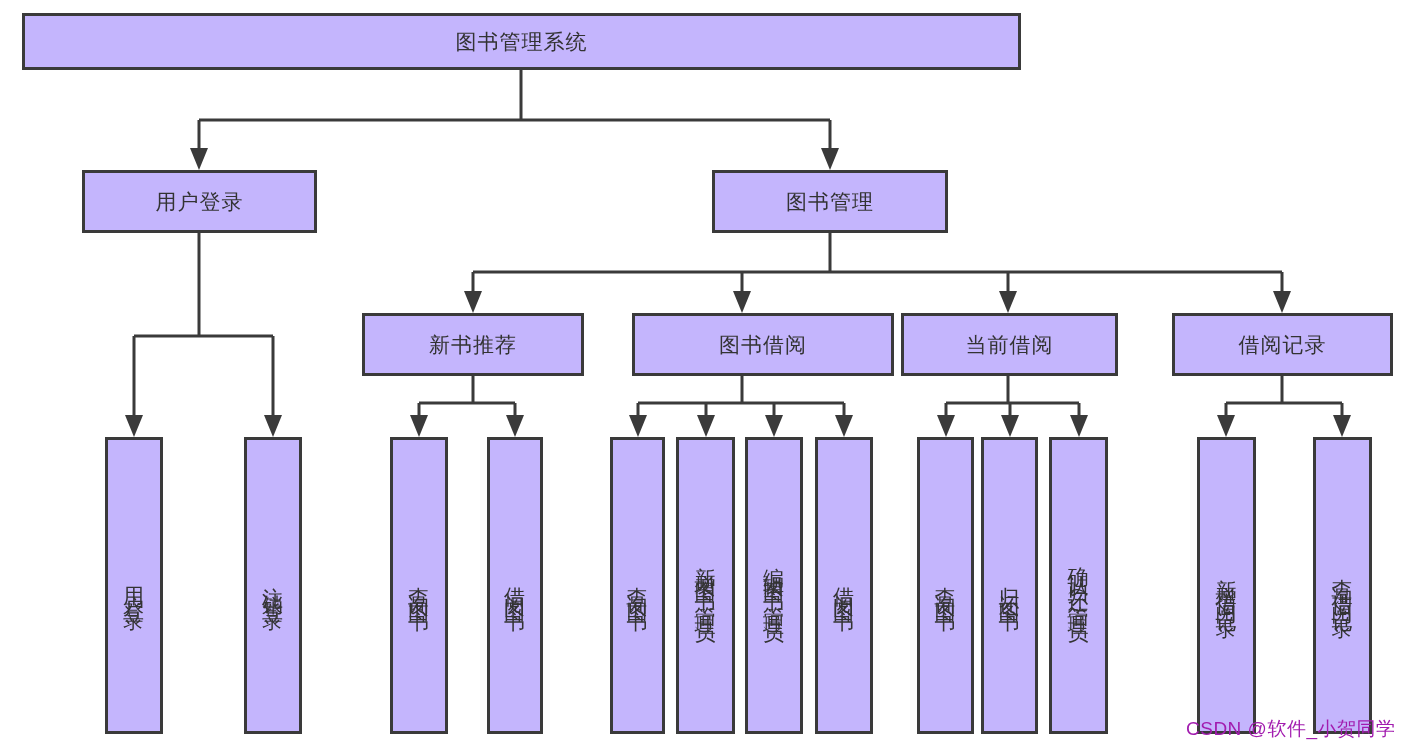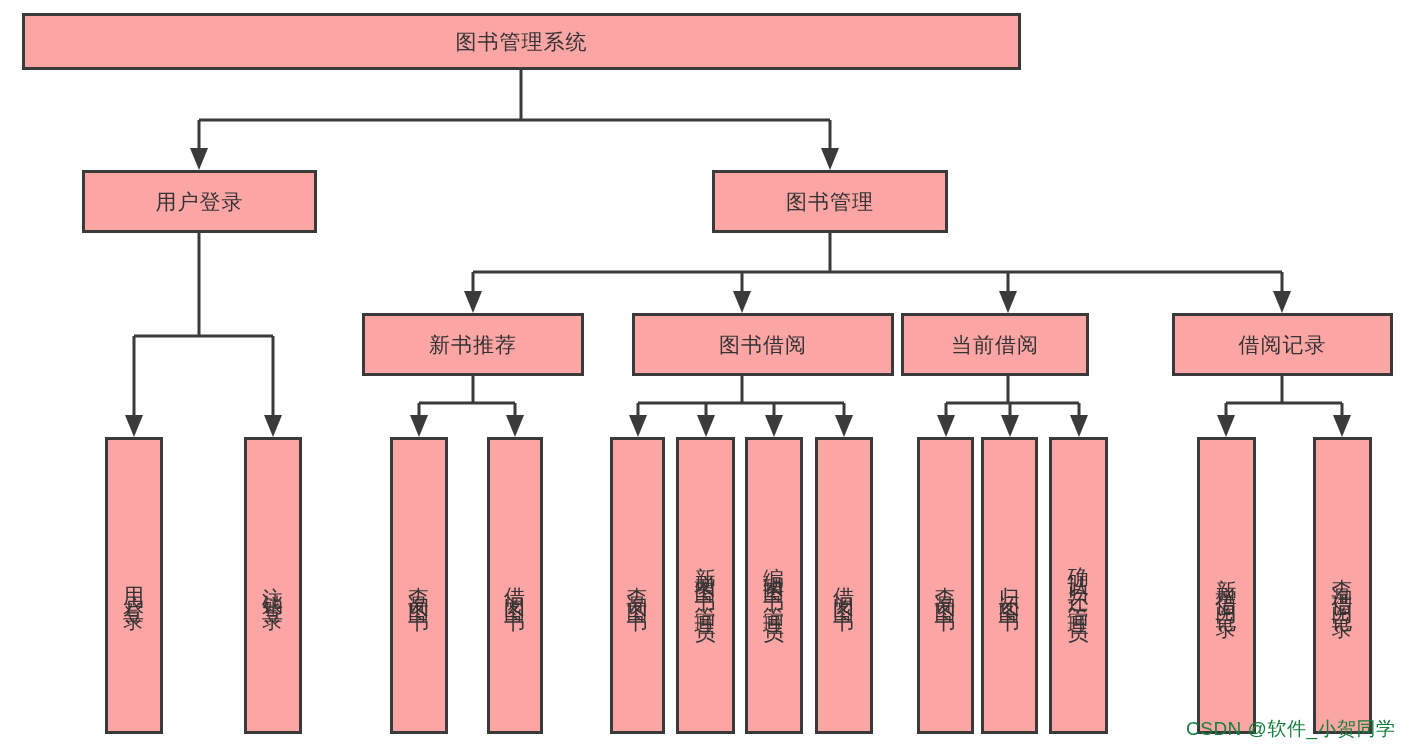--- a/index.html
+++ b/index.html
@@ -15,21 +15,21 @@
     position: absolute;
     left: 0; top: 0;
     width: 1405px; height: 747px;
     pointer-events: none;
     z-index: 1;
   }
   .node {
     position: absolute;
     box-sizing: border-box;
     border: 3px solid #3a3a3a;
-    background: #fca5a5;
+    background: #c4b5fd;
     display: flex;
     align-items: center;
     justify-content: center;
     color: #333333;
     z-index: 2;
   }
   .hnode { font-size: 21px; letter-spacing: 1px; }
   .vnode .vtext {
     writing-mode: vertical-rl;
     text-orientation: mixed;
@@ -37,21 +37,21 @@
     letter-spacing: 8px;
     line-height: 1;
     color: #333333;
     white-space: nowrap;
   }
   .watermark {
     position: absolute;
     left: 1186px;
     top: 716px;
     font-size: 19px;
-    color: #15803d;
+    color: #a21caf;
     letter-spacing: 0.5px;
     white-space: nowrap;
     z-index: 3;
   }
   .line { stroke: #3a3a3a; stroke-width: 3; fill: none; }
   .arrow { fill: #3a3a3a; stroke: none; }
 </style>
 </head>
 <body>
 
@@ -100,21 +100,21 @@
     </g>
   </svg>
 
   <div class="node hnode" style="left:22px; top:13px; width:999px; height:57px;">图书管理系统</div>
 
   <div class="node hnode" style="left:82px; top:170px; width:235px; height:63px;">用户登录</div>
   <div class="node hnode" style="left:712px; top:170px; width:236px; height:63px;">图书管理</div>
 
   <div class="node hnode" style="left:362px; top:313px; width:222px; height:63px;">新书推荐</div>
   <div class="node hnode" style="left:632px; top:313px; width:262px; height:63px;">图书借阅</div>
-  <div class="node hnode" style="left:901px; top:313px; width:188px; height:63px;">当前借阅</div>
+  <div class="node hnode" style="left:901px; top:313px; width:217px; height:63px;">当前借阅</div>
   <div class="node hnode" style="left:1172px; top:313px; width:221px; height:63px;">借阅记录</div>
 
   <div class="node vnode" style="left:105px; top:437px; width:58px; height:297px;">
     <span class="vtext">用户登录</span>
   </div>
   <div class="node vnode" style="left:244px; top:437px; width:58px; height:297px;">
     <span class="vtext">注销登录</span>
   </div>
 
   <div class="node vnode" style="left:390px; top:437px; width:58px; height:297px;">

